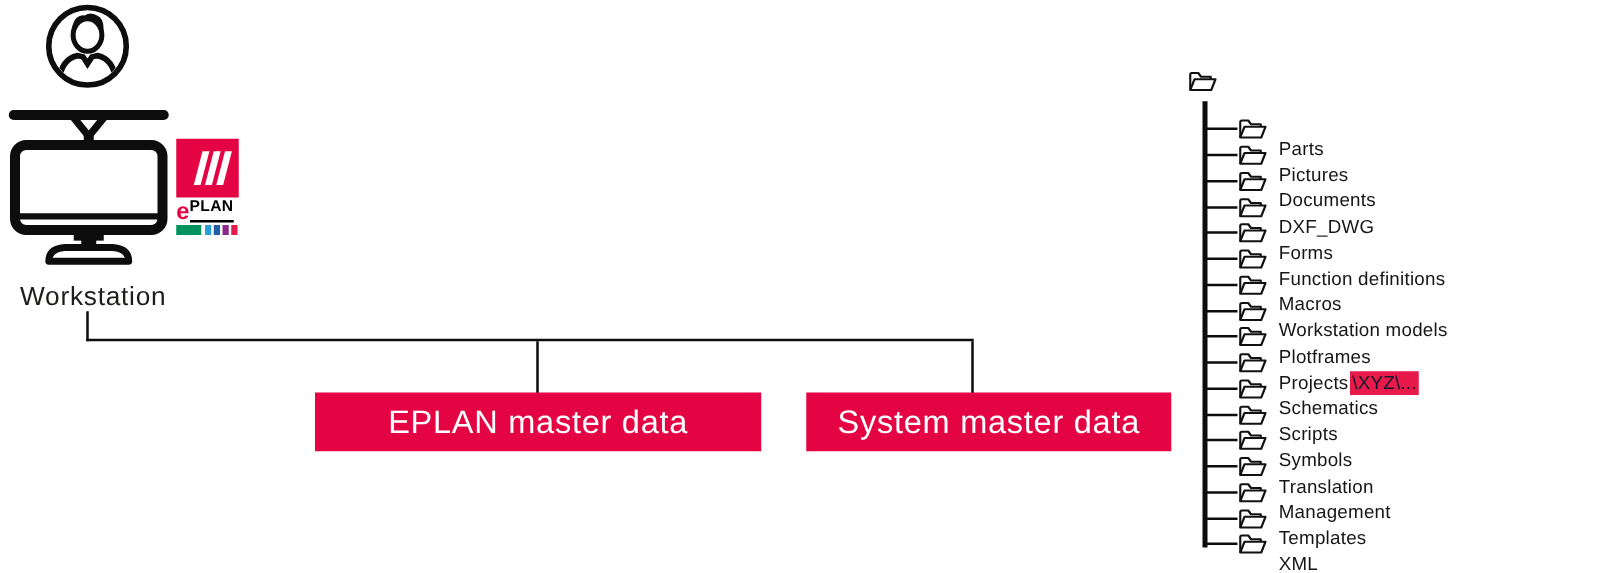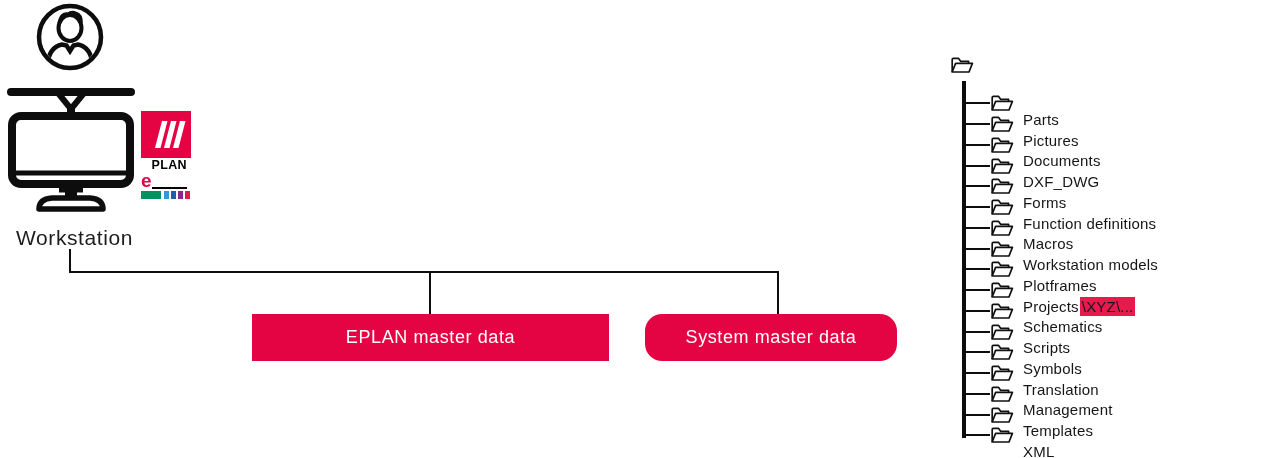--- a/index.html
+++ b/index.html
@@ -16,30 +16,30 @@
   
   .avatar{position:absolute;left:35px;top:2px;}
   .monitor{position:absolute;left:6px;top:85px;}
   .ws-label{position:absolute;left:16px;top:226px;font-size:21px;letter-spacing:.6px;color:var(--text,#1d1d1b);}
   
   .logo{position:absolute;left:141px;top:111px;width:50px;}
   .logo-square{width:50px;height:47px;background:var(--red,#e40443);}
   .logo-word{display:flex;align-items:flex-end;margin-top:1px;line-height:1;}
   .logo-e{color:var(--red,#e40443);font-weight:bold;font-size:19px;line-height:.8;}
   .logo-plan{font-weight:bold;font-size:12.5px;letter-spacing:.3px;color:#000;
-    border-bottom:2.5px solid #000;padding-bottom:15px;}
+    border-bottom:2.5px solid #000;padding-bottom:4px;}
   .logo-bar{display:flex;gap:1.5px;height:8px;margin-top:2.5px;}
   .bar-seg{width:5.5px;height:8px;}
   .bar-seg:first-child{width:20px;margin-right:1px;}
   
   .box{position:absolute;top:314px;height:47px;background:var(--red,#e40443);
     color:#fff;display:flex;align-items:center;justify-content:center;
-    font-size:18px;letter-spacing:.6px;white-space:nowrap;}
+    font-size:26px;letter-spacing:.6px;white-space:nowrap;}
   .box-eplan{left:252px;width:357px;}
-  .box-system{left:645px;width:252px;border-radius:17px;}
+  .box-system{left:645px;width:292px;}
   
   .root-folder{position:absolute;left:950px;top:55px;}
   .trunk{position:absolute;left:962px;top:81px;width:4px;height:357px;background:var(--line,#0d0d0d);}
   .tree-rows{position:absolute;left:964px;top:93px;}
   .tree-row{display:flex;align-items:center;height:20.75px;}
   .branch{width:26px;height:2px;background:var(--line,#0d0d0d);flex:none;}
   .tree-row svg{flex:none;margin-right:9px;display:block;}
   .tree-label{font-size:15px;color:#161616;white-space:nowrap;letter-spacing:.2px;margin-top:32px;}
   .tree-hl{background:var(--hl,#e8194b);color:#0f172a;padding:1px 2px;margin-left:1px;}
 </style>

